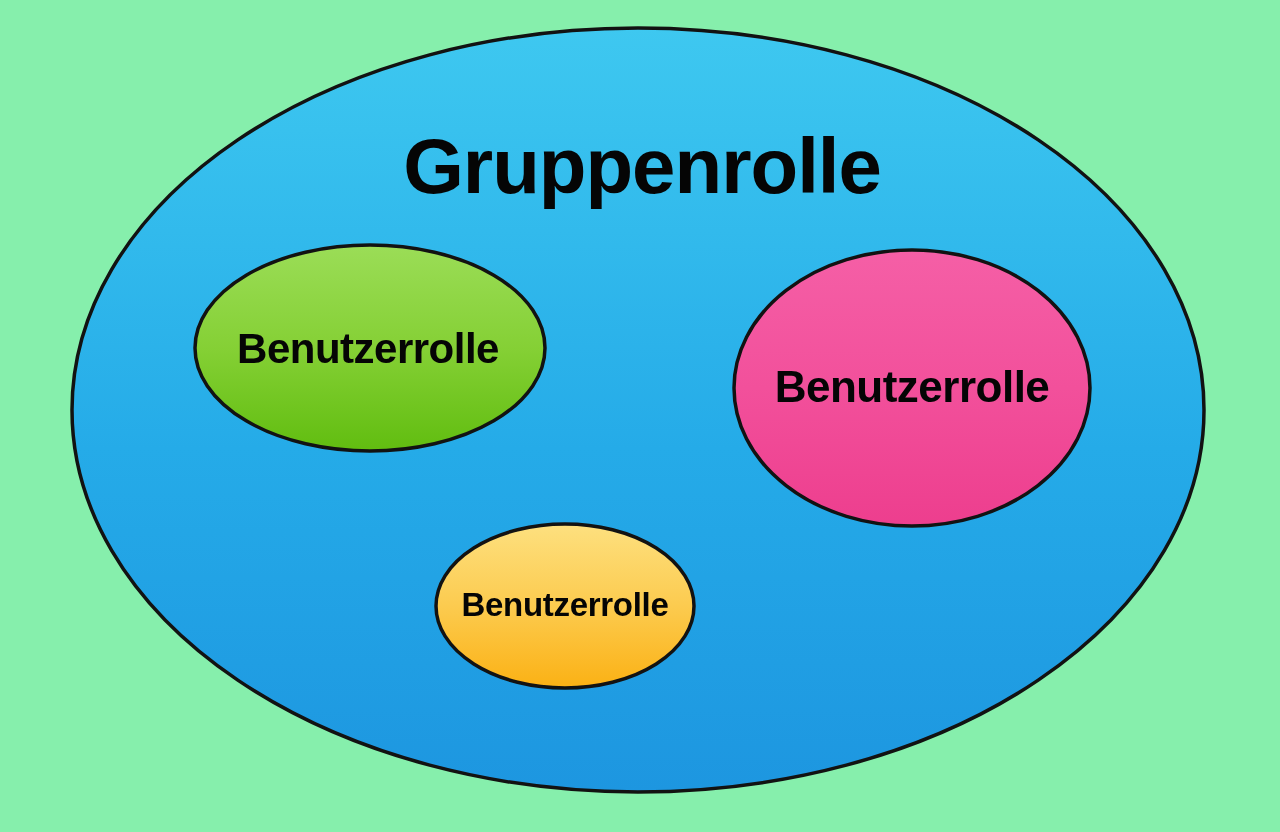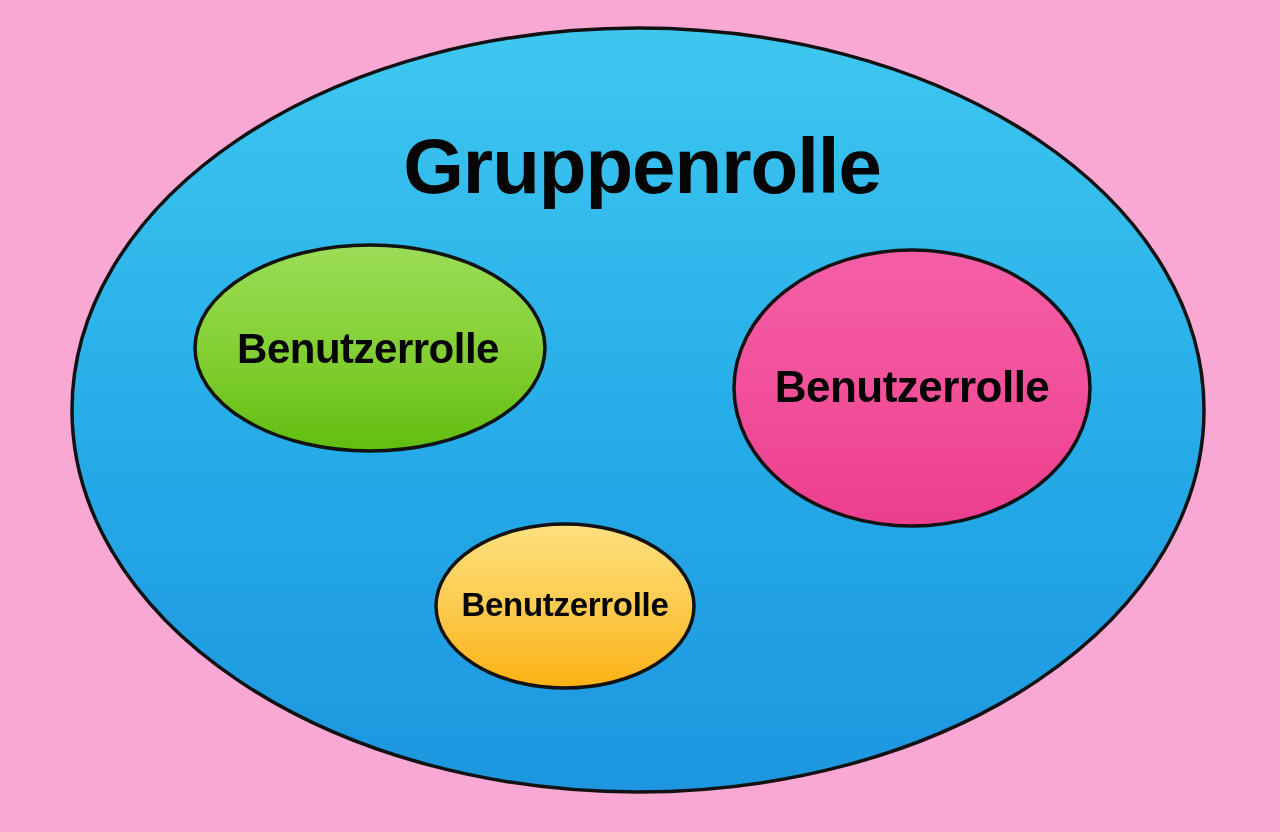--- a/index.html
+++ b/index.html
@@ -10,21 +10,21 @@
   body {
     width: 1280px;
     height: 832px;
     overflow: hidden;
     font-family: "Liberation Sans", sans-serif;
   }
   #diagram-canvas {
     position: relative;
     width: 1280px;
     height: 832px;
-    background: #f9a8d4;
+    background: #86efac;
   }
   #diagram-svg {
     position: absolute;
     left: 0;
     top: 0;
     width: 1280px;
     height: 832px;
     display: block;
   }
   .shape-label {

